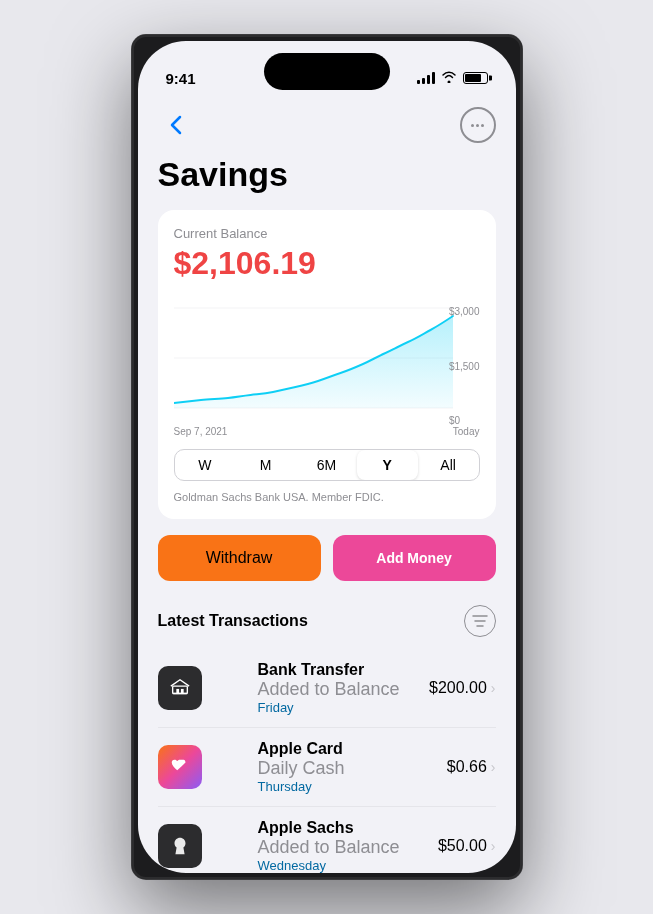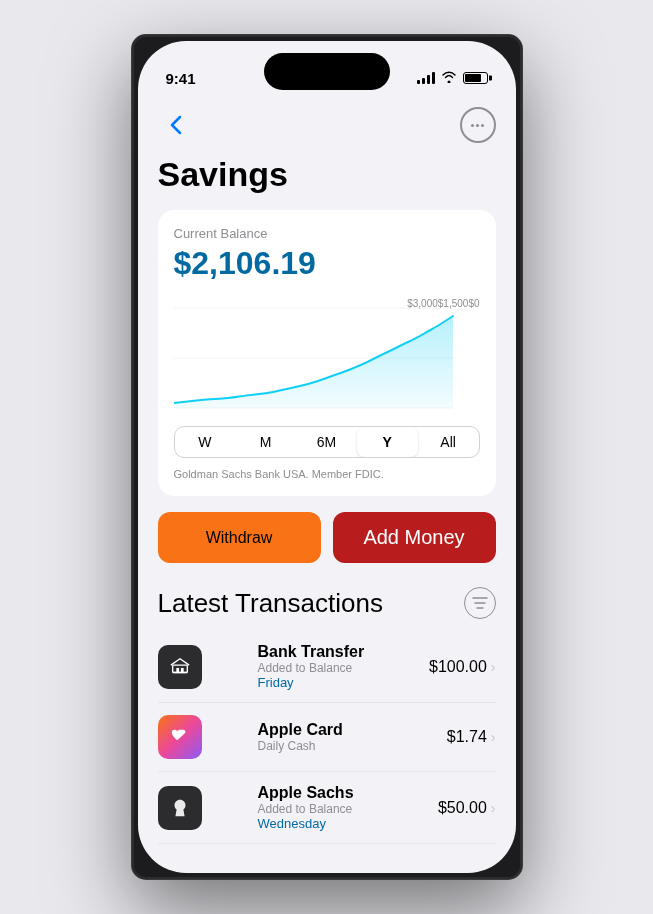--- a/index.html
+++ b/index.html
@@ -189,42 +189,43 @@
 
     .balance-label {
       font-size: 13px;
       color: #8e8e93;
       margin-bottom: 4px;
     }
 
     .balance-amount {
       font-size: 32px;
       font-weight: 700;
-      color: #0369a1;
+      color: #ef4444;
       margin-bottom: 16px;
     }
 
     
     .chart-container {
       position: relative;
       height: 120px;
       margin-bottom: 8px;
     }
 
     .chart-svg {
       width: 100%;
       height: 100%;
     }
 
     .chart-labels-y {
       position: absolute;
       right: 0;
-      top: 0;
+      top: 8px;
       height: 100%;
       display: flex;
+      flex-direction: column;
       justify-content: space-between;
       font-size: 10px;
       color: #8e8e93;
     }
 
     .chart-labels-x {
       display: flex;
       justify-content: space-between;
       font-size: 10px;
       color: #8e8e93;
@@ -282,41 +283,41 @@
       font-size: 16px;
       font-weight: 500;
       color: #000;
       cursor: pointer;
       text-align: center;
     }
 
     .btn-add-money {
       flex: 1;
       padding: 14px;
-      background: #b91c1c;
+      background: #ec4899;
       border: none;
       border-radius: 12px;
-      font-size: 20px;
-      font-weight: 400;
+      font-size: 14px;
+      font-weight: 700;
       color: #fff;
       cursor: pointer;
       text-align: center;
     }
 
     
     .transactions-header {
       display: flex;
       justify-content: space-between;
       align-items: center;
       margin-bottom: 12px;
     }
 
     .transactions-title {
-      font-size: 26px;
-      font-weight: 400;
+      font-size: 16px;
+      font-weight: 700;
       color: #000;
     }
 
     .filter-icon {
       width: 32px;
       height: 32px;
       border: 1.5px solid #8e8e93;
       border-radius: 50%;
       display: flex;
       align-items: center;
@@ -374,21 +375,21 @@
       margin-left: 44px;
     }
 
     .transaction-name {
       font-size: 16px;
       font-weight: 600;
       color: #000;
     }
 
     .transaction-sub {
-      font-size: 12px;
+      font-size: 18px;
       color: #8e8e93;
     }
 
     .transaction-date {
       font-size: 13px;
       color: #0369a1;
     }
 
     .transaction-right {
       display: flex;
@@ -480,20 +481,24 @@
 
             <path d="M0,105 C10,104 20,103 30,102 C40,101 50,101 60,100 C70,99 75,98 85,97 C95,96 100,96 110,94 C120,92 125,91 135,89 C145,87 150,86 160,83 C170,80 175,78 185,75 C195,72 200,70 210,66 C220,62 225,59 235,55 C245,51 250,48 260,44 C270,40 275,37 285,32 C295,27 300,24 310,18" stroke="#0ecff5" stroke-width="2" fill="none" stroke-linecap="round"></path>
           </svg>
           <div class="chart-labels-y" style="right:0;padding-right:0">
             <span>$3,000</span>
             <span>$1,500</span>
             <span>$0</span>
           </div>
         </div>
 
+        <div class="chart-labels-x">
+          <span>Sep 7, 2021</span>
+          <span>Today</span>
+        </div>
 
         <div class="time-filter">
           <button class="filter-btn">W</button>
           <button class="filter-btn">M</button>
           <button class="filter-btn">6M</button>
           <button class="filter-btn active">Y</button>
           <button class="filter-btn">All</button>
         </div>
 
         <div class="fdic-text">Goldman Sachs Bank USA. Member FDIC.</div>
@@ -526,37 +531,38 @@
               <rect x="13" y="13" width="3" height="5" fill="white"></rect>
               <line x1="4" y1="18" x2="20" y2="18" stroke="white" stroke-width="1.5"></line>
             </svg>
           </div>
           <div class="transaction-info">
             <div class="transaction-name">Bank Transfer</div>
             <div class="transaction-sub">Added to Balance</div>
             <div class="transaction-date">Friday</div>
           </div>
           <div class="transaction-right">
-            <span class="transaction-amount">$100.00</span>
+            <span class="transaction-amount">$200.00</span>
             <span class="chevron">›</span>
           </div>
         </div>
 
         <div class="transaction-item">
           <div class="transaction-icon icon-apple-card">
             <svg width="22" height="22" viewBox="0 0 24 24" fill="white">
               <path d="M12 4C10.5 4 9.5 4.8 9 5.5 8.5 4.8 7.5 4 6 4 4 4 3 5.5 3 7c0 3 3 6 6 8.5C12 13 15 10 18 7c0-1.5-1-3-2-3z" fill="white"></path>
             </svg>
           </div>
           <div class="transaction-info">
             <div class="transaction-name">Apple Card</div>
             <div class="transaction-sub">Daily Cash</div>
+            <div class="transaction-date">Thursday</div>
           </div>
           <div class="transaction-right">
-            <span class="transaction-amount">$1.74</span>
+            <span class="transaction-amount">$0.66</span>
             <span class="chevron">›</span>
           </div>
         </div>
 
         <div class="transaction-item">
           <div class="transaction-icon icon-apple-cash">
             <svg width="22" height="22" viewBox="0 0 24 24">
               <path d="M12 3C8.7 3 6 5.7 6 9c0 1.9.9 3.6 2.3 4.7L7 21h10l-1.3-7.3C17.1 12.6 18 10.9 18 9c0-3.3-2.7-6-6-6z" fill="white" opacity="0.9"></path>
             </svg>
           </div>

